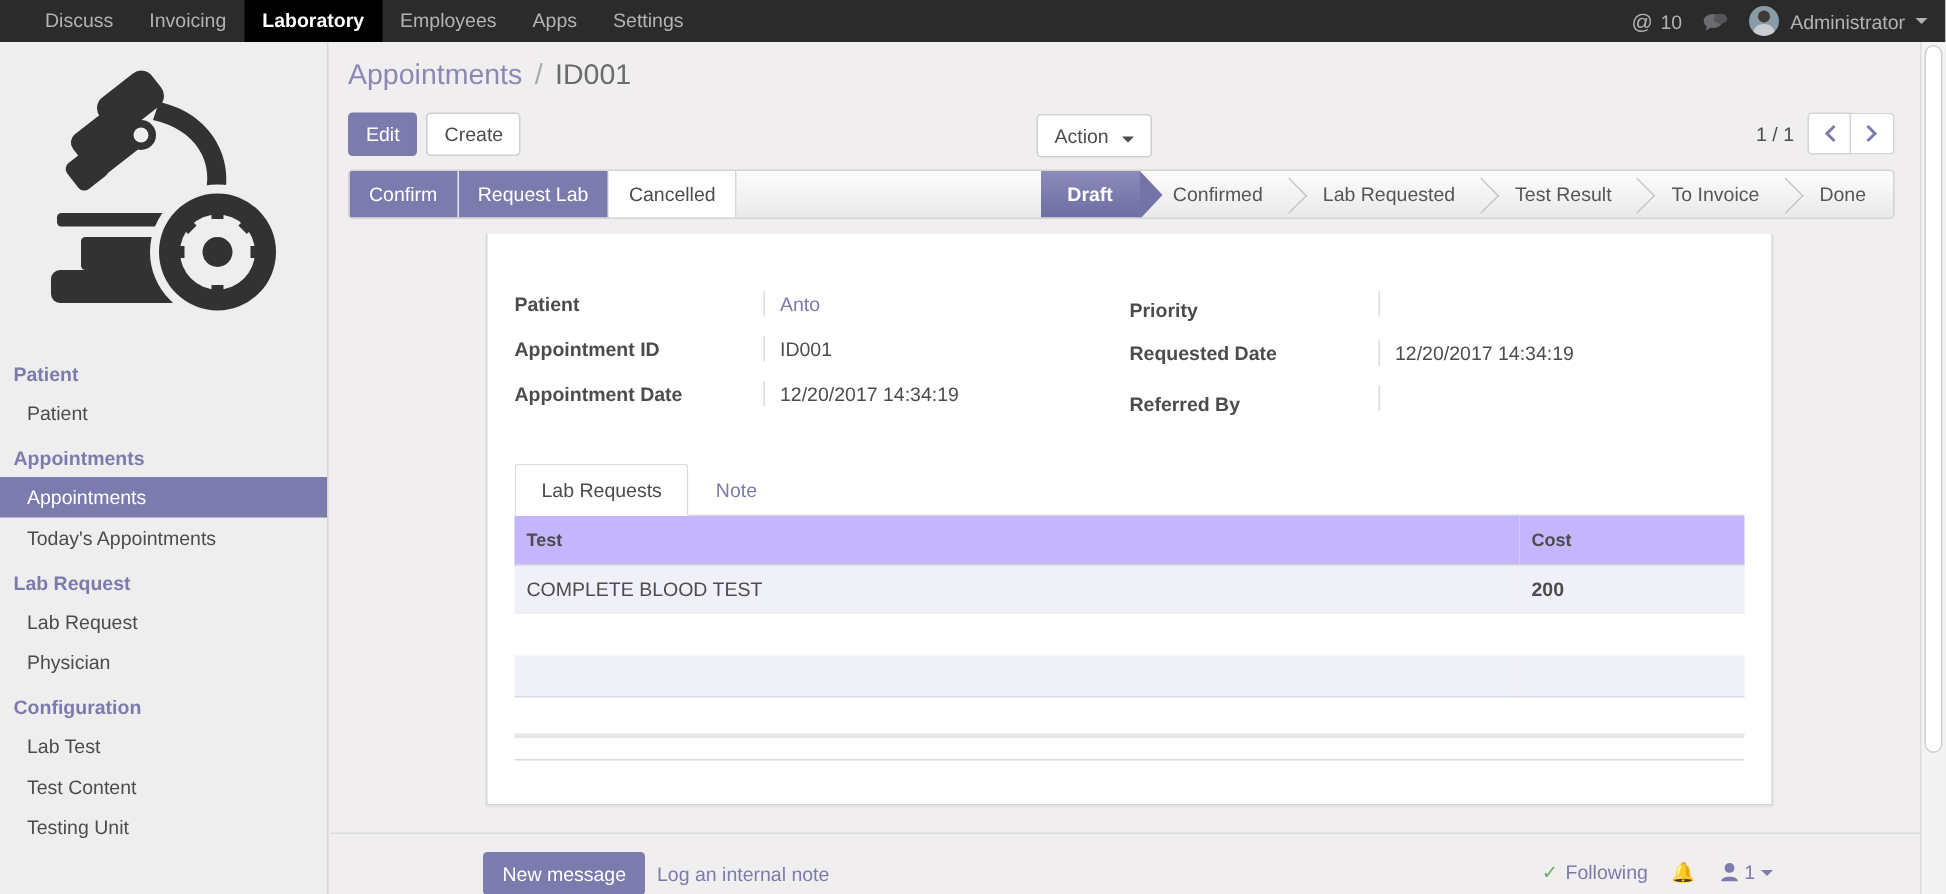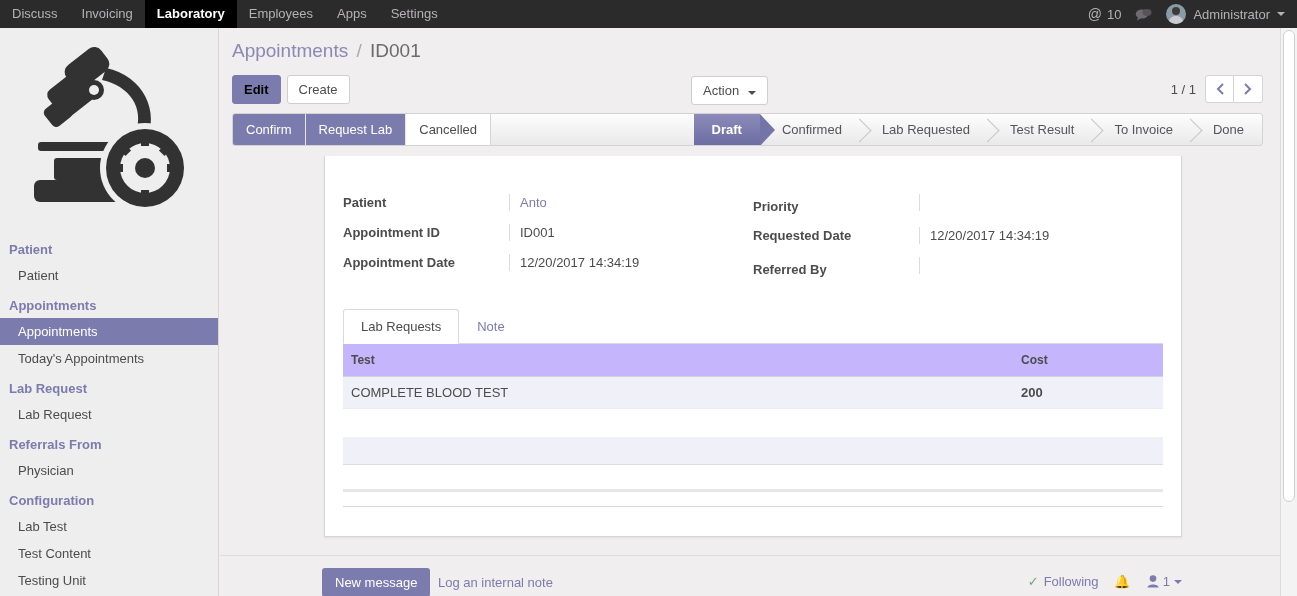--- a/index.html
+++ b/index.html
@@ -13,21 +13,21 @@
   }
   .app { position: relative; width: 1297px; height: 596px; }
 
   
   .navbar {
     position: absolute; top: 0; left: 0;
     width: 1297px; height: 28px;
     background: #2b2b2b;
     display: flex; align-items: center;
   }
-  .nav-left { display: flex; align-items: center; height: 28px; }
+  .nav-left { display: flex; align-items: center; height: 28px; padding-left: 18px; }
   .nav-item {
     color: #b5b2b6; font-size: 13px;
     padding: 6px 12px 7px 12px; line-height: 15px;
     cursor: pointer; white-space: nowrap;
   }
   .nav-item.active { background: #000; color: #fff; font-weight: bold; }
   .nav-right {
     margin-left: auto; display: flex; align-items: center;
     padding-right: 12px; gap: 14px; color: #b5b2b6; font-size: 13px;
   }
@@ -84,21 +84,21 @@
   .ctrl-row {
     position: relative; height: 38px; margin-top: 8px;
     padding-left: 12px; display: flex; align-items: center;
   }
   .btn {
     font-size: 13px; padding: 6px 11px; border-radius: 3px;
     border: 1px solid #cfcfcf; background: #fff; color: #4c4c4c;
     cursor: pointer; line-height: 15px; white-space: nowrap;
   }
   .btn.primary {
-    background: #7c7bad; border-color: #7c7bad; color: #000000; font-weight: bold;
+    background: #7c7bad; border-color: #7c7bad; color: #ffffff;
   }
   .btn + .btn { margin-left: 6px; text-align: right; }
   .action-btn {
     position: absolute; left: 471px; top: 6px;
     display: flex; align-items: center; gap: 6px;
   }
   .pager {
     position: absolute; right: 17px; top: 5px;
     display: flex; align-items: center; gap: 9px; font-size: 13px; color: #4c4c4c;
   }
@@ -305,21 +305,20 @@
       </svg>
     </div>
     <div>
         <div class="menu-section">Patient</div>
         <div class="menu-link">Patient</div>
         <div class="menu-section">Appointments</div>
         <div class="menu-link selected">Appointments</div>
         <div class="menu-link">Today's Appointments</div>
         <div class="menu-section">Lab Request</div>
         <div class="menu-link">Lab Request</div>
-        <div class="menu-section">Referrals From</div>
         <div class="menu-link">Physician</div>
         <div class="menu-section">Configuration</div>
         <div class="menu-link">Lab Test</div>
         <div class="menu-link">Test Content</div>
         <div class="menu-link">Testing Unit</div>
       </div>
   </div>
 
   <div class="main">
 

